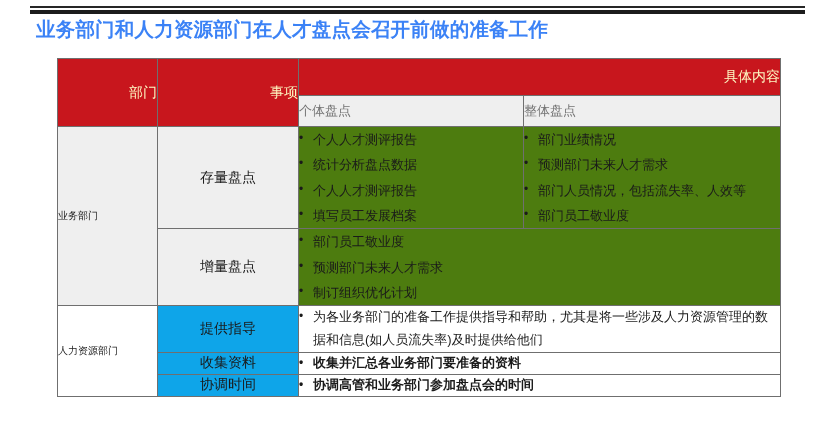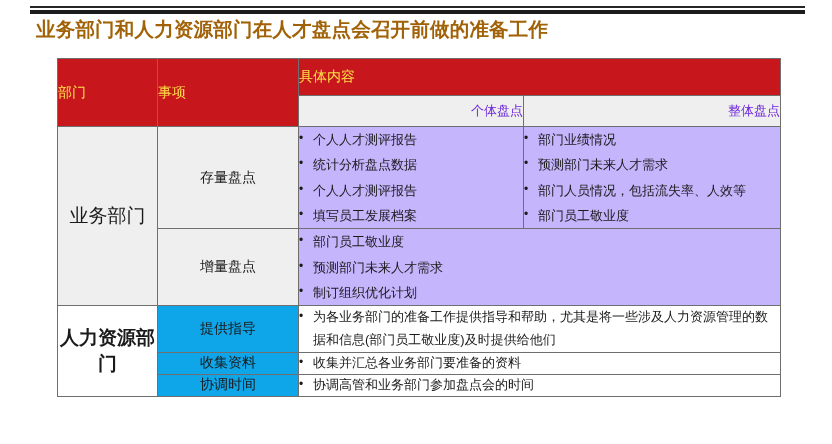--- a/index.html
+++ b/index.html
@@ -37,21 +37,21 @@
   }
 
   
   .page-title {
     position: absolute;
     left: 36px;
     top: 16px;
     font-size: 19.5px;
     font-weight: bold;
     letter-spacing: 0.2px;
-    color: #a16207;
+    color: #3b82f6;
     white-space: nowrap;
   }
 
   
   .tbl-wrap {
     position: absolute;
     left: 57px;
     top: 58px;
     width: 723px;
   }
@@ -69,59 +69,58 @@
 
   
   col.c1 { width: 100px; }
   col.c2 { width: 141px; }
   col.c3 { width: 225px; }
   col.c4 { width: 257px; }
 
   
   .hdr {
     background: #C8161D;
-    color: #fde047;
+    color: #fef9c3;
     font-weight: bold;
     font-size: 14px;
-    text-align: left;
+    text-align: right;
     height: 36px;
     border-color: #C8161D;
   }
   .hdr.sep-l { border-left: 1px solid #ffffff; }
 
   .subhdr {
     background: #EFEFEF;
-    text-align: right;
+    text-align: left;
     font-size: 13px;
     height: 30px;
-    color: #6d28d9;
+    color: #737373;
   }
 
   
   .dept {
-    text-align: center;
-    font-weight: bold;
-    font-size: 19px;
+    font-weight: bold;
+    font-size: 10px;
   }
   .dept.shaded { background: #EFEFEF; }
-  .dept.plain  { background: #ffffff; font-weight: bold; }
+  .dept.plain  { background: #ffffff; }
 
   .item {
     text-align: center;
     font-size: 14px;
   }
   .item.shaded { background: #EFEFEF; }
   .item.plain  { background: #0ea5e9; }
 
   .content {
     font-size: 13px;
     padding: 8px 10px 8px 8px;
     vertical-align: middle;
   }
-  .content.shaded { background: #c4b5fd; }
+  .content.shaded { background: #4d7c0f; }
   .content.plain  { background: #ffffff; }
 
   ul.bullets {
     list-style: none;
     margin: 0;
     padding: 0;
   }
   ul.bullets li {
     position: relative;
     padding-left: 14px;
@@ -135,20 +134,21 @@
     top: 0;
     font-size: 12px;
   }
   ul.bullets.wrap li {
     white-space: normal;
     line-height: 1.75;
     padding-right: 4px;
   }
   ul.bullets.single li {
     line-height: 1.6;
+    font-weight: bold;
   }
 </style>
 </head>
 <body>
 
 <div class="top-rule">
   <div class="line-thin"></div>
   <div class="line-gap"></div>
   <div class="line-thick"></div>
 </div>
@@ -206,21 +206,21 @@
             <li>制订组织优化计划</li>
           </ul>
         </td>
       </tr>
 
       <tr>
         <td class="dept plain" rowspan="3">人力资源部门</td>
         <td class="item plain">提供指导</td>
         <td class="content plain" colspan="2">
           <ul class="bullets wrap">
-            <li>为各业务部门的准备工作提供指导和帮助，尤其是将一些涉及人力资源管理的数据和信息(部门员工敬业度)及时提供给他们</li>
+            <li>为各业务部门的准备工作提供指导和帮助，尤其是将一些涉及人力资源管理的数据和信息(如人员流失率)及时提供给他们</li>
           </ul>
         </td>
       </tr>
 
       <tr>
         <td class="item plain">收集资料</td>
         <td class="content plain" colspan="2">
           <ul class="bullets single">
             <li>收集并汇总各业务部门要准备的资料</li>
           </ul>

